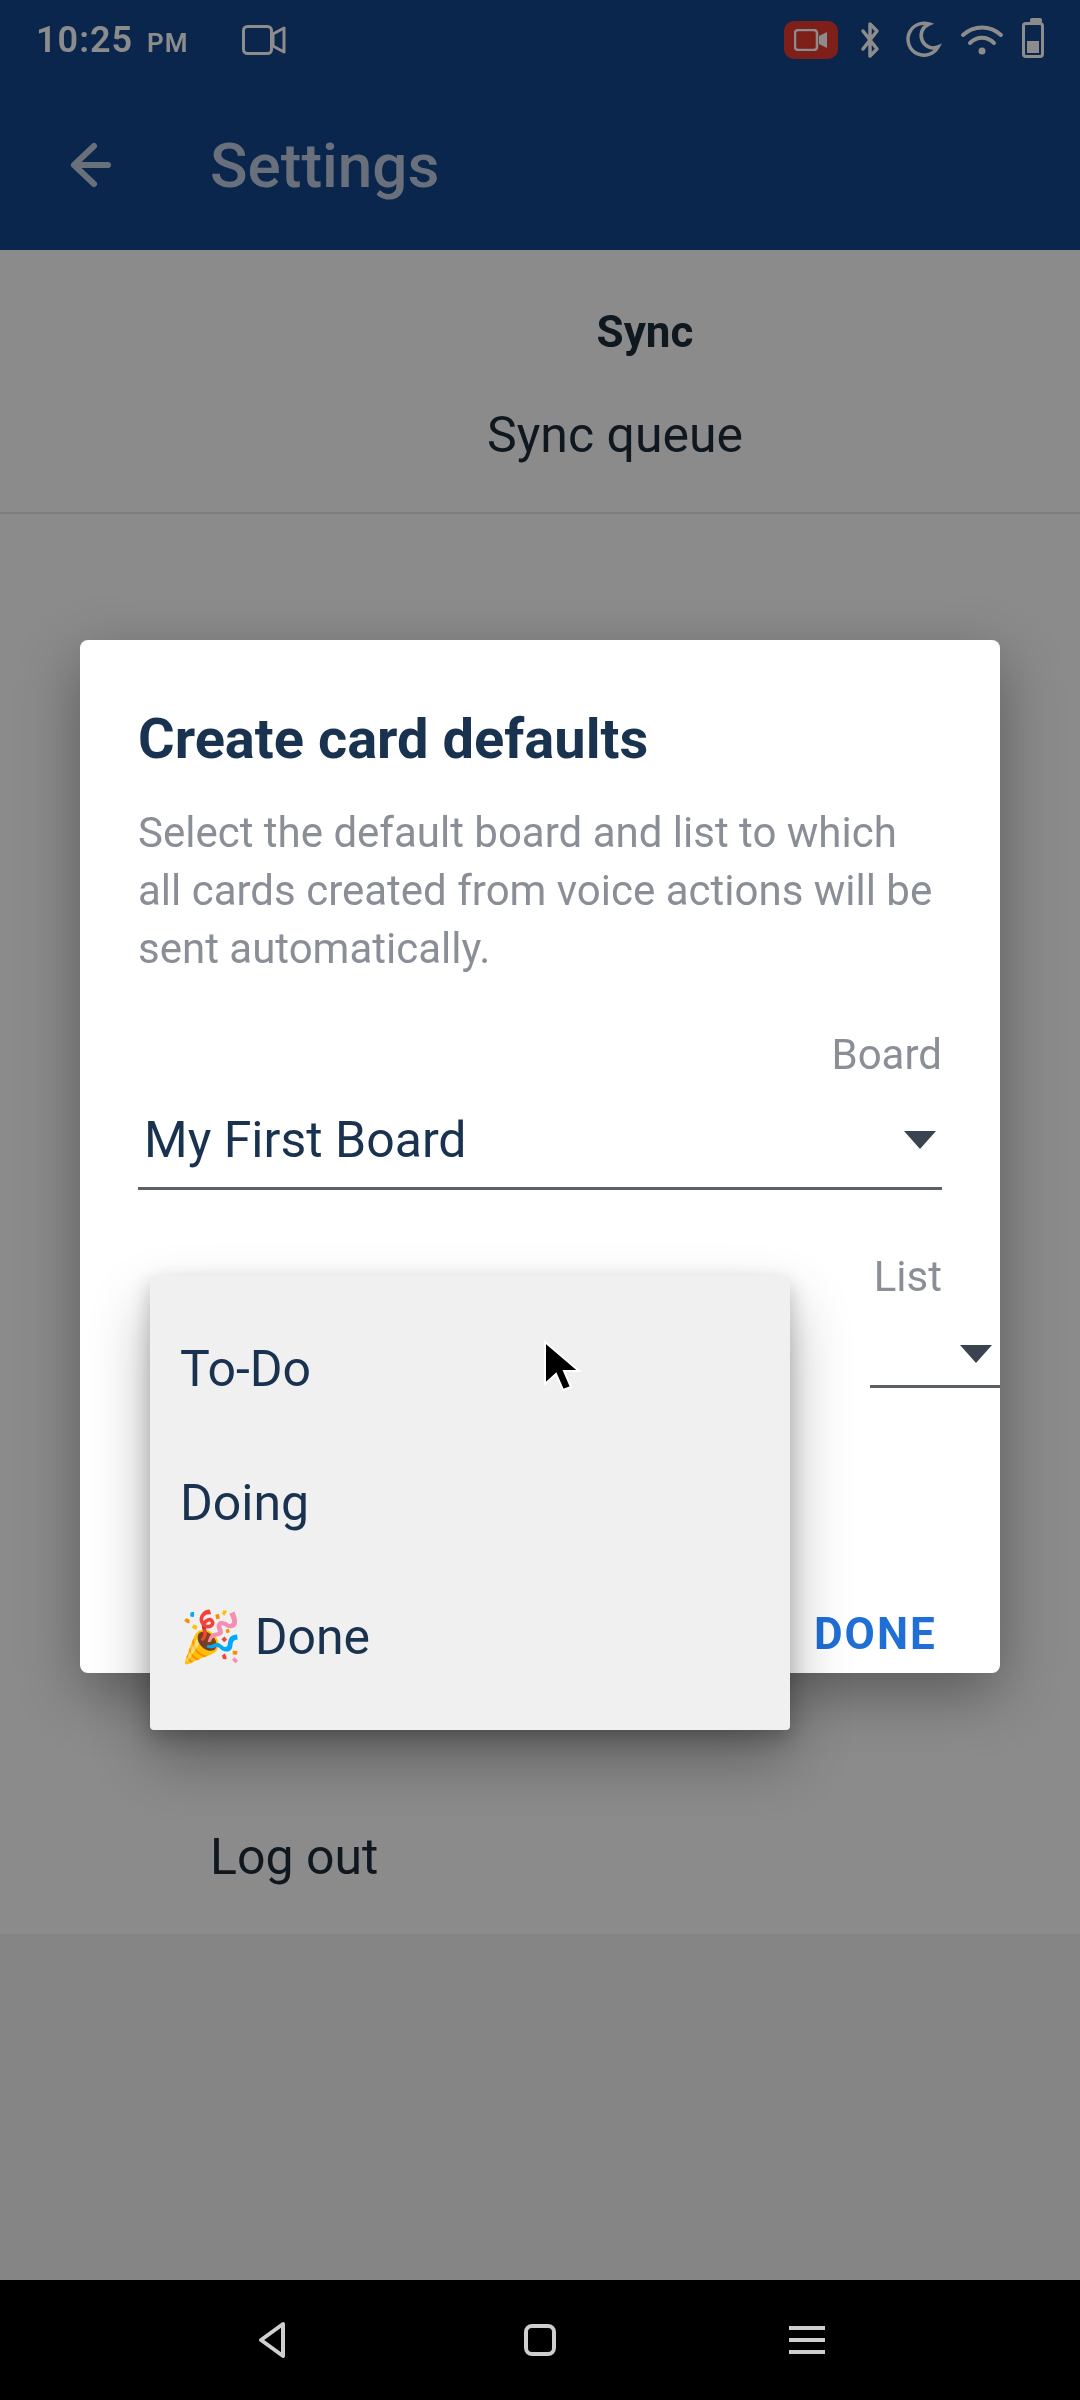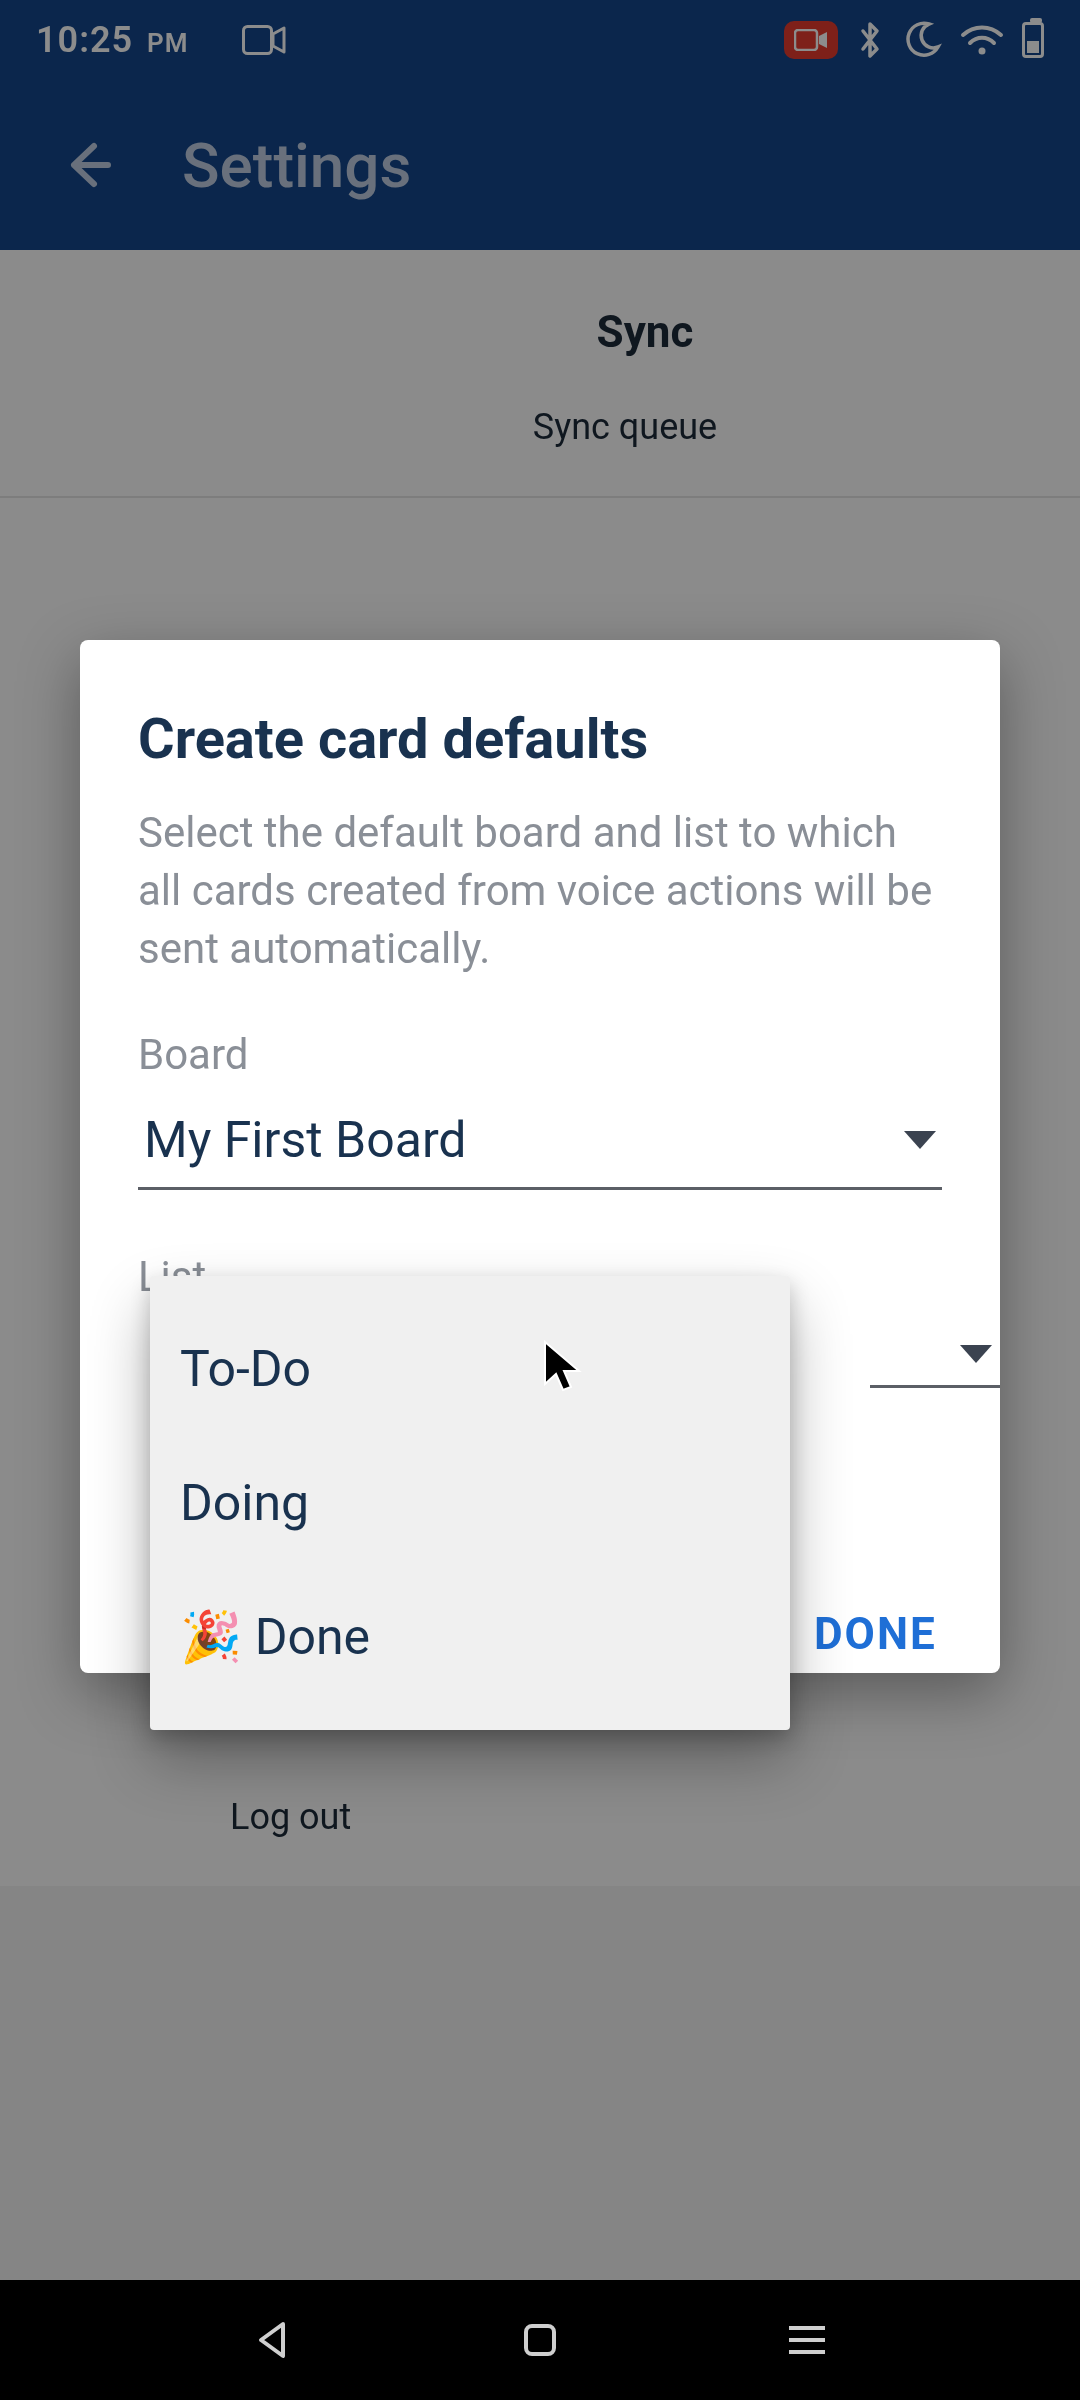--- a/index.html
+++ b/index.html
@@ -29,28 +29,28 @@
 
   
   .appbar {
     height: 170px;
     background: #14468b;
     display: flex;
     align-items: center;
     padding-left: 52px;
   }
   .appbar .back { width: 70px; height: 70px; display:flex; align-items:center; justify-content:center; }
-  .appbar .title { margin-left: 60px; font-size: 62px; font-weight: 500; color: #bfcde2; }
+  .appbar .title { margin-left: 88px; font-size: 62px; font-weight: 500; color: #bfcde2; }
 
   
   .settings-body { background:#fdfdfd; }
   .setting-section { padding: 56px 0 0 0; text-align: center; }
   .setting-heading { padding: 0 0 0 210px; font-size: 44px; font-weight: 700; color: #1c2a3a; }
   .setting-item { padding: 48px 60px 48px 210px; }
-  .setting-item .primary { font-size: 36px; color: #1c2a3a; font-weight: 400; margin-left: 20px; }
+  .setting-item .primary { font-size: 50px; color: #1c2a3a; font-weight: 400; }
   .setting-item .secondary { font-size: 42px; color: #5a6472; margin-top: 10px; line-height: 1.3; }
   .divider { height: 2px; background: #e3e3e3; }
 
   
   .scrim {
     position: absolute;
     left: 0; top: 0; width: 1080px; height: 2280px;
     background: rgba(0,0,0,0.45);
   }
 
@@ -59,21 +59,21 @@
     position: absolute;
     left: 80px; top: 640px;
     width: 920px;
     background: #ffffff;
     border-radius: 8px;
     box-shadow: 0 20px 60px rgba(0,0,0,0.35);
     padding: 66px 58px 40px 58px;
   }
   .dialog-title { font-size: 56px; font-weight: 700; color: #19324f; }
   .dialog-desc  { margin-top: 32px; font-size: 42px; line-height: 1.38; color: #8a8f97; }
-  .field-label  { margin-top: 52px; font-size: 42px; color: #8a8f97; }
+  .field-label  { margin-top: 52px; font-size: 42px; color: #8a8f97; text-align: right; }
   .select {
     margin-top: 18px;
     border-bottom: 3px solid #5b5f66;
     display: flex; align-items: center; justify-content: space-between;
     padding: 14px 6px 18px 6px;
   }
   .select .value { font-size: 50px; color: #19324f; }
   .select .caret { width: 0; height: 0; border-left: 16px solid transparent; border-right: 16px solid transparent; border-top: 18px solid #3b4350; }
   .dialog-buttons { display:flex; justify-content:flex-end; gap: 60px; margin-top: 240px; }
   .dialog-buttons .btn { font-size: 44px; font-weight: 700; letter-spacing: 2px; color: #1f6fd6; padding: 20px 8px; }

